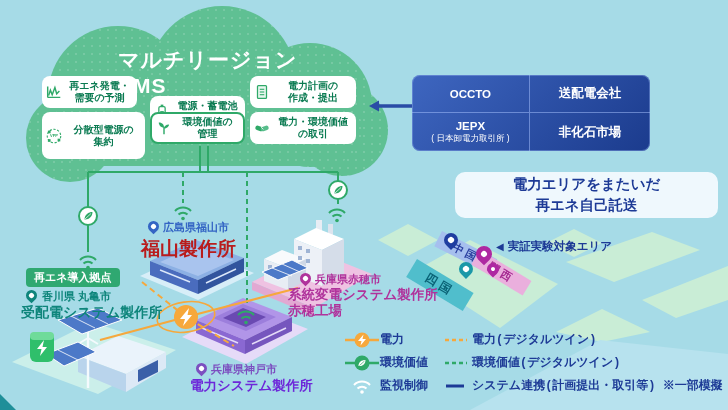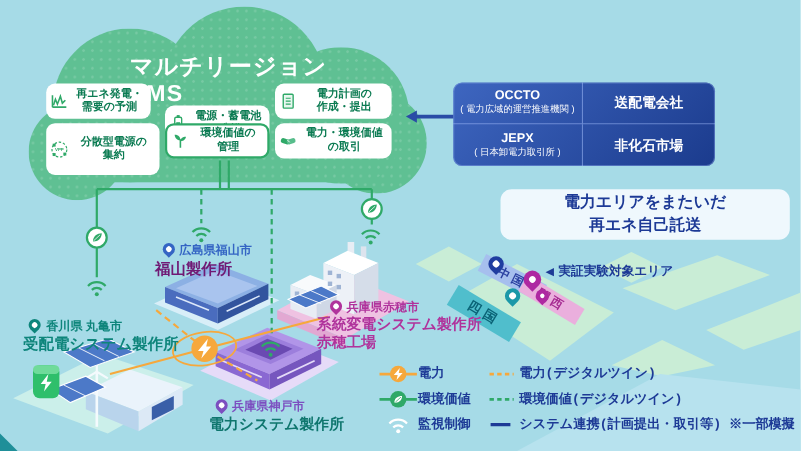--- a/index.html
+++ b/index.html
@@ -267,21 +267,20 @@
           <line x1="9" y1="9" x2="11.5" y2="11.5" stroke="#fff" stroke-width="0.9"></line>
         </svg>
     </span>
     <div class="txt">電力・環境価値
 の取引</div>
   </div>
 
   <div class="market-box">
     <div class="market-cell mc-br mc-bb">
       <span class="m-org">OCCTO</span>
-      <span class="m-sub">( 電力広域的運営推進機関 )</span>
     </div>
     <div class="market-cell mc-bb">
       <span class="m-name">送配電会社</span>
     </div>
     <div class="market-cell mc-br">
       <span class="m-org">JEPX</span>
       <span class="m-sub">( 日本卸電力取引所 )</span>
     </div>
     <div class="market-cell">
       <span class="m-name">非化石市場</span>
@@ -303,36 +302,37 @@
   </div>
   <div class="ribbon" style="left:480px;top:250px;width:60px;height:17px;background:#EAAFDD;transform:rotate(31deg);color:#A62B92;font-size:11px;letter-spacing:3px;">
     <span>関西</span>
   </div>
 
   <span class="pin" style="left:444px;top:233px;width:14px;height:14px;background:#203DA0;"></span>
   <span class="pin" style="left:476px;top:246px;width:16px;height:16px;background:#AE28A2;"></span>
   <span class="pin" style="left:487px;top:263px;width:12px;height:12px;background:#AE28A2;"></span>
   <span class="pin" style="left:459px;top:262px;width:14px;height:14px;background:#1B98A8;"></span>
 
+  <div class="badge">再エネ導入拠点</div>
   <span class="pin" style="left:26px;top:290px;width:11px;height:11px;background:#0E857B;"></span>
   <div class="site-loc" style="left:42px;top:289px;color:#0E857B;">香川県 丸亀市</div>
   <div class="site-name" style="left:21px;top:304px;font-size:14px;color:#0E857B;">受配電システム製作所</div>
 
   <span class="pin" style="left:148px;top:221px;width:11px;height:11px;background:#3465C4;"></span>
   <div class="site-loc" style="left:163px;top:220px;color:#3465C4;">広島県福山市</div>
-  <div class="site-name" style="left:141px;top:236px;font-size:14px;color:#701a75;">福山製作所</div>
+  <div class="site-name" style="left:141px;top:236px;font-size:19px;color:#b91c1c;">福山製作所</div>
 
   <span class="pin" style="left:300px;top:273px;width:11px;height:11px;background:#B0339C;"></span>
   <div class="site-loc" style="left:315px;top:272px;color:#B0339C;">兵庫県赤穂市</div>
   <div class="site-name" style="left:288px;top:287px;font-size:13.5px;line-height:1.15;color:#B0339C;">系統変電システム製作所
 赤穂工場</div>
 
   <span class="pin" style="left:196px;top:363px;width:11px;height:11px;background:#7C4FC0;"></span>
   <div class="site-loc" style="left:211px;top:362px;color:#7C4FC0;">兵庫県神戸市</div>
-  <div class="site-name" style="left:190px;top:377px;font-size:13.5px;color:#0f766e;text-align:center;">電力システム製作所</div>
+  <div class="site-name" style="left:190px;top:377px;font-size:13.5px;color:#6d28d9;text-align:center;">電力システム製作所</div>
 
   <div class="legend">
     <div class="lrow">
       <span class="licon">
         <svg width="36" height="18">
             <line x1="1" y1="9" x2="35" y2="9" stroke="#F6A83C" stroke-width="2.5"></line>
             <circle cx="18" cy="9" r="7.5" fill="#F6A83C"></circle>
             <polygon points="19.5,3.5 14,10 17.5,10 16.5,14.5 22,8 18.5,8" fill="#fff"></polygon>
           </svg>
       </span>

